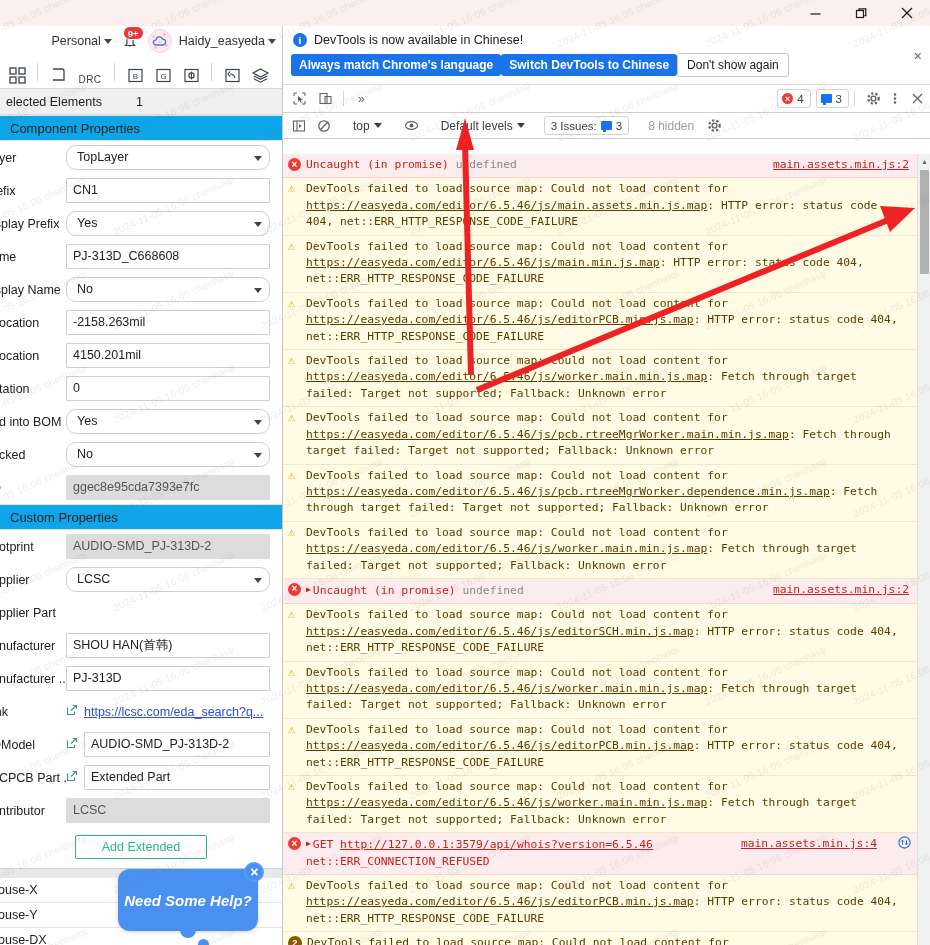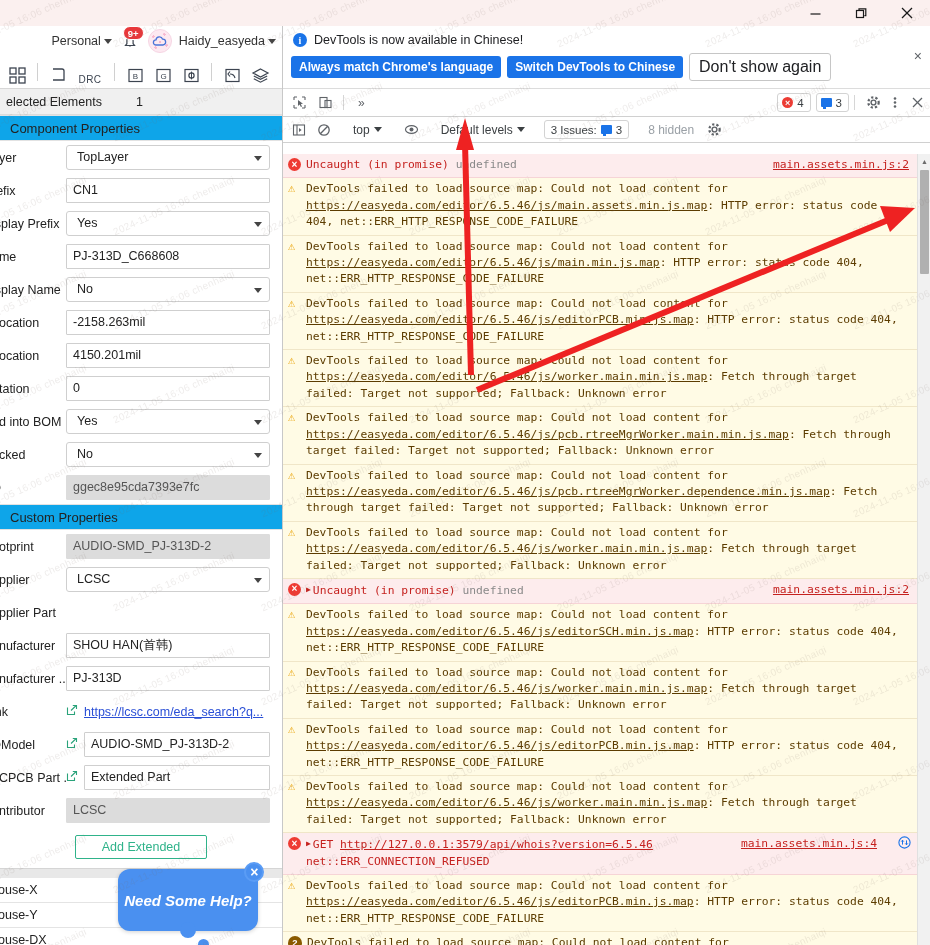--- a/index.html
+++ b/index.html
@@ -101,21 +101,21 @@
   .pctl { flex:1; padding-right:12px; display:flex; align-items:center; }
   .inp {
     width:100%; height:25px; border:1px solid #cfcfcf; background:#fff;
     font-family:"Liberation Sans",sans-serif; font-size:12.5px; color:#222;
     padding:0 6px; line-height:23px; border-radius:1px;
   }
   .inp.ro { background:#dcdcdc; color:#555; border-color:#dcdcdc; }
   .sel {
     width:100%; height:25px; border:1px solid #cfcfcf; background:#fff;
     font-size:12.5px; color:#222; padding:0 18px 0 10px; line-height:23px;
-    border-radius:3px; position:relative; display:flex; align-items:center;
+    border-radius:10px; position:relative; display:flex; align-items:center;
   }
   .sel .chev {
     position:absolute; right:7px; top:50%; margin-top:-2px;
     width:0;height:0;border-left:4px solid transparent;border-right:4px solid transparent;border-top:5px solid #444;
   }
   .linkval { color:#2a4fd6; text-decoration:underline; font-size:12.5px; }
   .extico { color:#2aa37a; margin-right:6px; }
   .addparam {
     margin:8px auto 0; width:132px; height:24px;
     border:1px solid #2fb38a; color:#2fb38a; background:#fff;
@@ -152,27 +152,27 @@
   .dt-notice {
     background:#fff; border-bottom:1px solid #dcdcdc; padding:5px 8px 7px 8px;
     position:relative;
   }
   .notice-line { display:flex; align-items:center; gap:7px; font-size:12.5px; color:#202124; padding:2px 0 6px 2px;}
   .info-ico {
     width:14px;height:14px;border-radius:50%;background:#1a73e8;color:#fff;
     font-size:10px;font-weight:bold;display:flex;align-items:center;justify-content:center;
     font-family:"Liberation Serif",serif;
   }
-  .notice-btns { display:flex; gap:6px; align-items:center; }
+  .notice-btns { display:flex; align-items:center; }
   .btn-blue {
     background:#1a73e8; color:#fff; font-size:12px; font-weight:bold;
     padding:4px 8px; border-radius:3px; white-space:nowrap;
   }
   .btn-plain {
-    background:#fff; color:#202124; font-size:16px; border:1px solid #c6c6c6;
+    background:#fff; color:#202124; font-size:12px; border:1px solid #c6c6c6;
     padding:4px 9px; border-radius:3px; white-space:nowrap;
   }
   .notice-x { position:absolute; right:8px; top:22px; color:#5f6368; font-size:14px; }
 
   .dt-tabs {
     height:28px; display:flex; align-items:stretch; border-bottom:1px solid #d0d0d0;
     background:#fff; padding-left:3px;
   }
   .dt-tool { width:26px; display:flex;align-items:center;justify-content:center; color:#5f6368; }
   .dt-vsep { width:1px; background:#d6d6d6; margin:6px 5px; }

